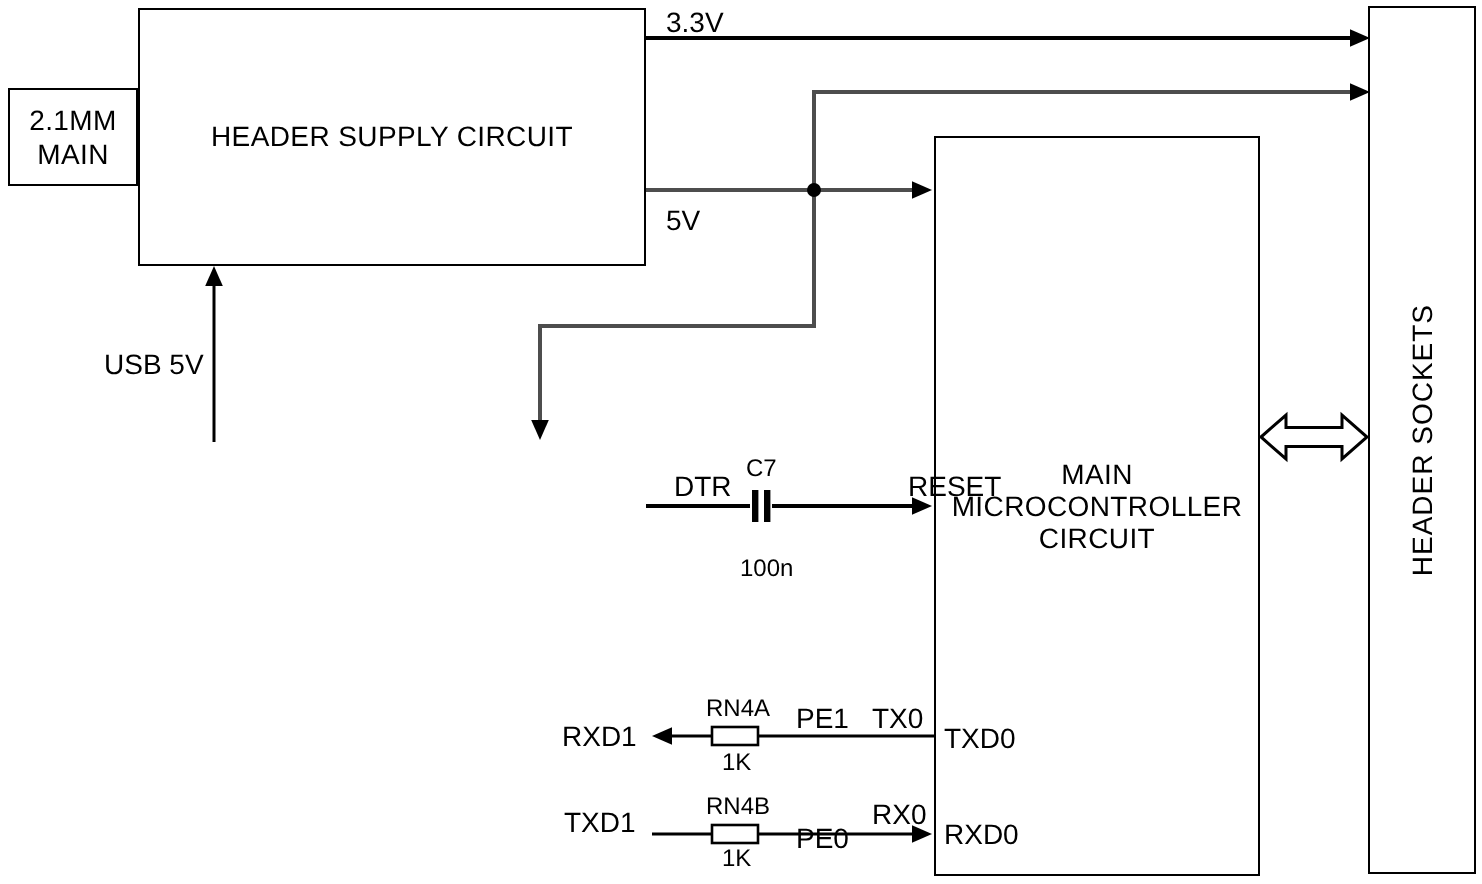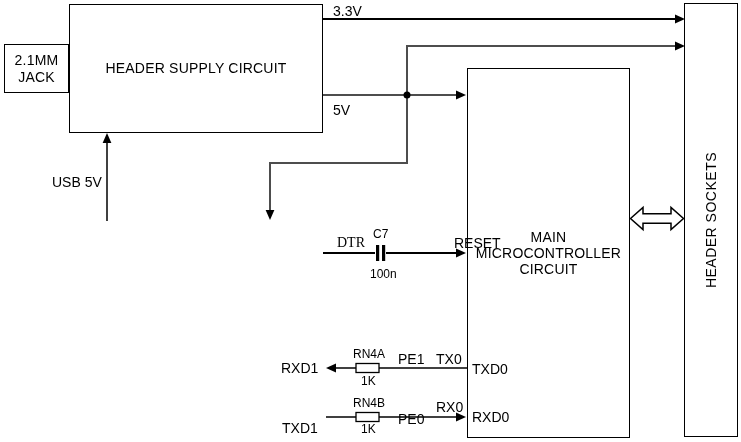--- a/index.html
+++ b/index.html
@@ -63,50 +63,50 @@
 
     <polygon points="630.5,218.5 643,207.5 643,213.8 671,213.8 671,207.5 683.5,218.5 671,229.5 671,223.2 643,223.2 643,229.5" fill="#fff" stroke="#000" stroke-width="1.5" stroke-linejoin="miter"></polygon>
   </svg>
 
   <div class="block" style="left:69px;top:4px;width:254px;height:129px;">
     <div class="block-label">HEADER SUPPLY CIRCUIT</div>
   </div>
 
   <div class="block" style="left:4px;top:44px;width:65px;height:49px;">
     <div class="block-label">2.1MM
-JACK</div>
+MAIN</div>
   </div>
 
 
 
   <div class="block" style="left:467px;top:68px;width:163px;height:370px;">
     <div class="block-label">MAIN
 MICROCONTROLLER
 CIRCUIT</div>
   </div>
 
   <div class="block" style="left:684px;top:3px;width:54px;height:434px;">
     <div class="block-label rot">HEADER SOCKETS</div>
   </div>
 
   <div class="pin" style="left:281px;top:361px;">RXD1</div>
-  <div class="pin" style="left:282px;top:421px;">TXD1</div>
+  <div class="pin" style="left:282px;top:404px;">TXD1</div>
   <div class="pin" style="left:472px;top:362px;">TXD0</div>
   <div class="pin" style="left:472px;top:410px;">RXD0</div>
 
   <div class="lbl" style="left:333px;top:4px;text-align:right;">3.3V</div>
   <div class="lbl" style="left:333px;top:77px;margin-top:26px;">5V</div>
   <div class="lbl" style="left:52px;top:175px;">USB 5V</div>
-  <div class="lbl" style="left:337px;top:236px;font-family:Liberation Serif, serif;">DTR</div>
+  <div class="lbl" style="left:337px;top:236px;">DTR</div>
   <div class="lbl" style="left:426px;top:236px;margin-left:28px;">RESET</div>
   <div class="lbl" style="left:398px;top:352px;">PE1</div>
   <div class="lbl" style="left:436px;top:352px;">TX0</div>
   <div class="lbl" style="left:398px;top:412px;">PE0</div>
   <div class="lbl" style="left:436px;top:400px;">RX0</div>
 
   <div class="lbl small" style="left:373px;top:228px;">C7</div>
-  <div class="lbl small" style="left:370px;top:268px;">100n</div>
+  <div class="lbl small" style="left:370px;top:278px;">100n</div>
   <div class="lbl small" style="left:353px;top:348px;">RN4A</div>
   <div class="lbl small" style="left:361px;top:375px;">1K</div>
   <div class="lbl small" style="left:353px;top:397px;">RN4B</div>
   <div class="lbl small" style="left:361px;top:423px;">1K</div>
 
 </div>
 
 </body></html>

